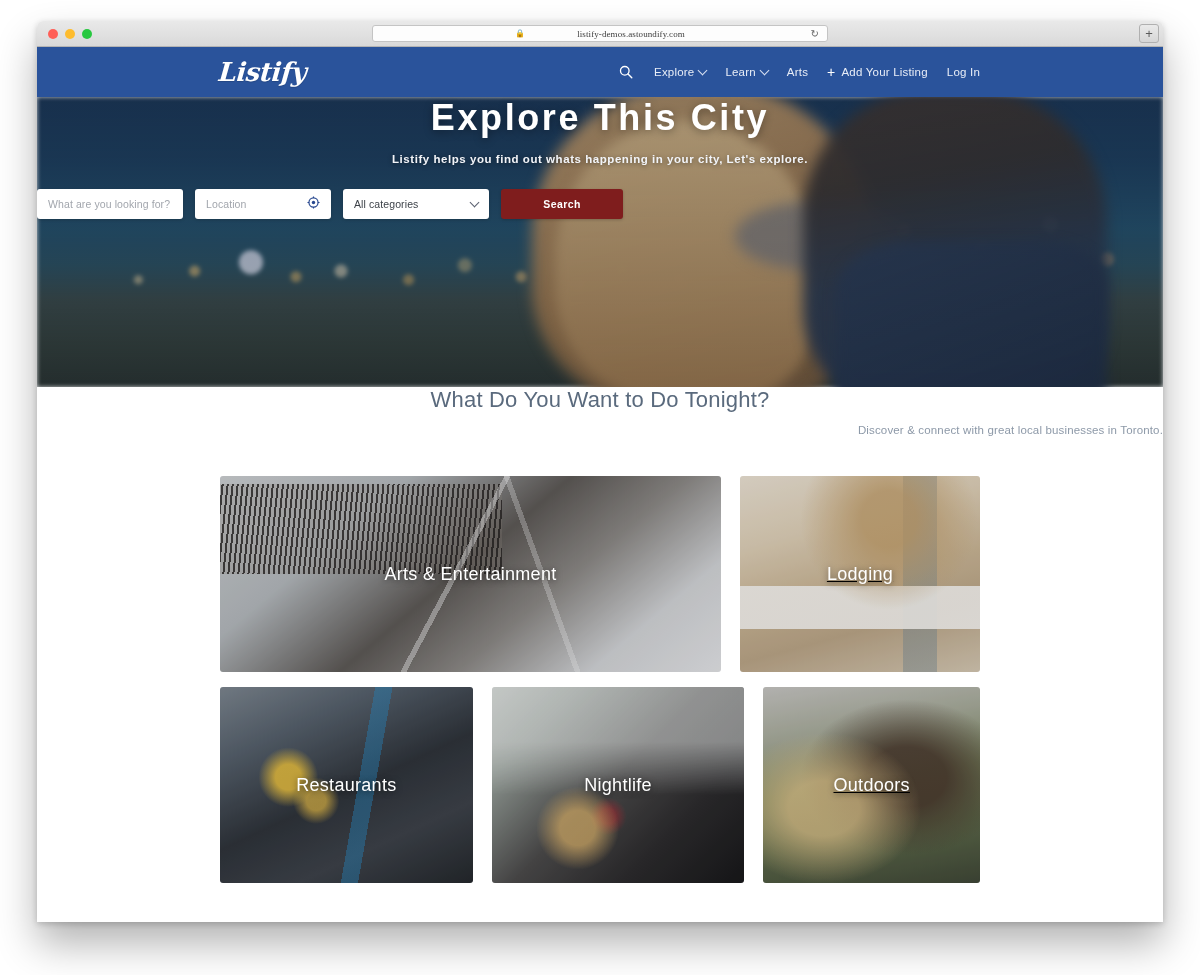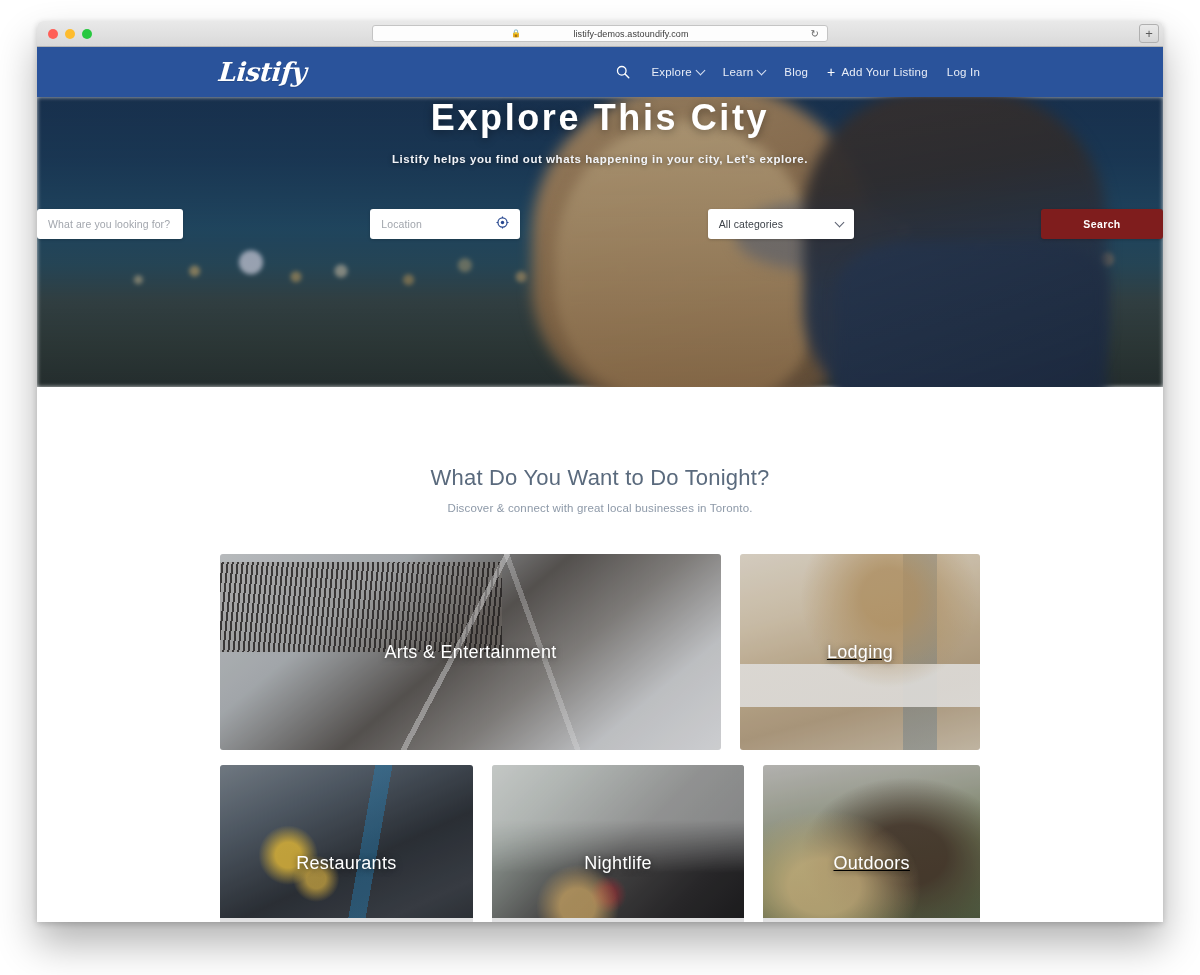--- a/index.html
+++ b/index.html
@@ -57,21 +57,21 @@
     display: flex;
     align-items: center;
     justify-content: center;
     gap: 4px;
   }
   .lock-glyph { font-size: 8px; color: #5a5a5a; line-height: 1; }
   .url-text {
     font-size: 9px;
     color: #3c3c3c;
     letter-spacing: 0.1px;
-    font-family: Liberation Sans, sans-serif;
+    font-family: Liberation Serif, serif;
     margin-left: 48px;
   }
   .reload-btn {
     position: absolute;
     right: 8px;
     font-size: 10px;
     color: #666;
     line-height: 1;
   }
 
@@ -285,38 +285,38 @@
     font-size: 11.5px;
     font-weight: bold;
     letter-spacing: 0.55px;
     text-shadow: 0 1px 5px rgba(0,0,0,0.45);
   }
 
   
   .search-row {
     position: relative;
     z-index: 6;
-    margin-top: 44px;
-    display: flex;
-    justify-content: space-between;
+    margin-top: 24px;
+    display: flex;
+    justify-content: flex-start;
     align-items: center;
     gap: 12px;
   }
 
   .field {
     height: 30px;
     background: #ffffff;
     border-radius: 3px;
     display: flex;
     align-items: center;
     padding: 0 11px;
     box-shadow: 0 1px 3px rgba(0,0,0,0.18);
   }
   .field-keyword  { width: 146px; }
-  .field-location { width: 150px; justify-content: space-between; }
+  .field-location { width: 136px; justify-content: space-between; }
   .field-category { width: 146px; justify-content: space-between; }
 
   .field-text {
     font-size: 10.5px;
     color: #a2a6ad;
     letter-spacing: 0.1px;
   }
   .field-text.filled { color: #3d4249; }
 
   .search-button {
@@ -338,35 +338,35 @@
   .chevron-sm {
     width: 7px; height: 7px;
     border-right: 1.5px solid #5b6070;
     border-bottom: 1.5px solid #5b6070;
     transform: translateY(-2px) rotate(45deg);
   }
 
   
   .categories-section {
     background: #ffffff;
-    padding-top: 78px;
     text-align: center;
   }
 
   .section-title {
     font-size: 22px;
     color: #5a6a7d;
     font-weight: normal;
     letter-spacing: 0.2px;
   }
   .section-subtitle {
     margin-top: 11px;
     font-size: 11.5px;
     color: #8d99a8;
     letter-spacing: 0.15px;
+    text-align: right;
   }
 
   .card-grid {
     margin: 40px auto 0;
     width: 760px;
     display: flex;
     flex-direction: column;
     gap: 15px;
   }
   .card-row { display: flex; gap: 19px; justify-content: flex-start; }
@@ -480,21 +480,21 @@
           <span>Explore</span>
           <i class="caret"></i>
         </span>
 
         <span class="nav-item">
           <span>Learn</span>
           <i class="caret"></i>
         </span>
 
         <span class="nav-item">
-          <span>Blog</span>
+          <span>Arts</span>
         </span>
 
         <span class="nav-item">
           <span class="plus-glyph">+</span>
           <span>Add Your Listing</span>
         </span>
 
         <span class="nav-item">
           <span>Log In</span>
         </span>

